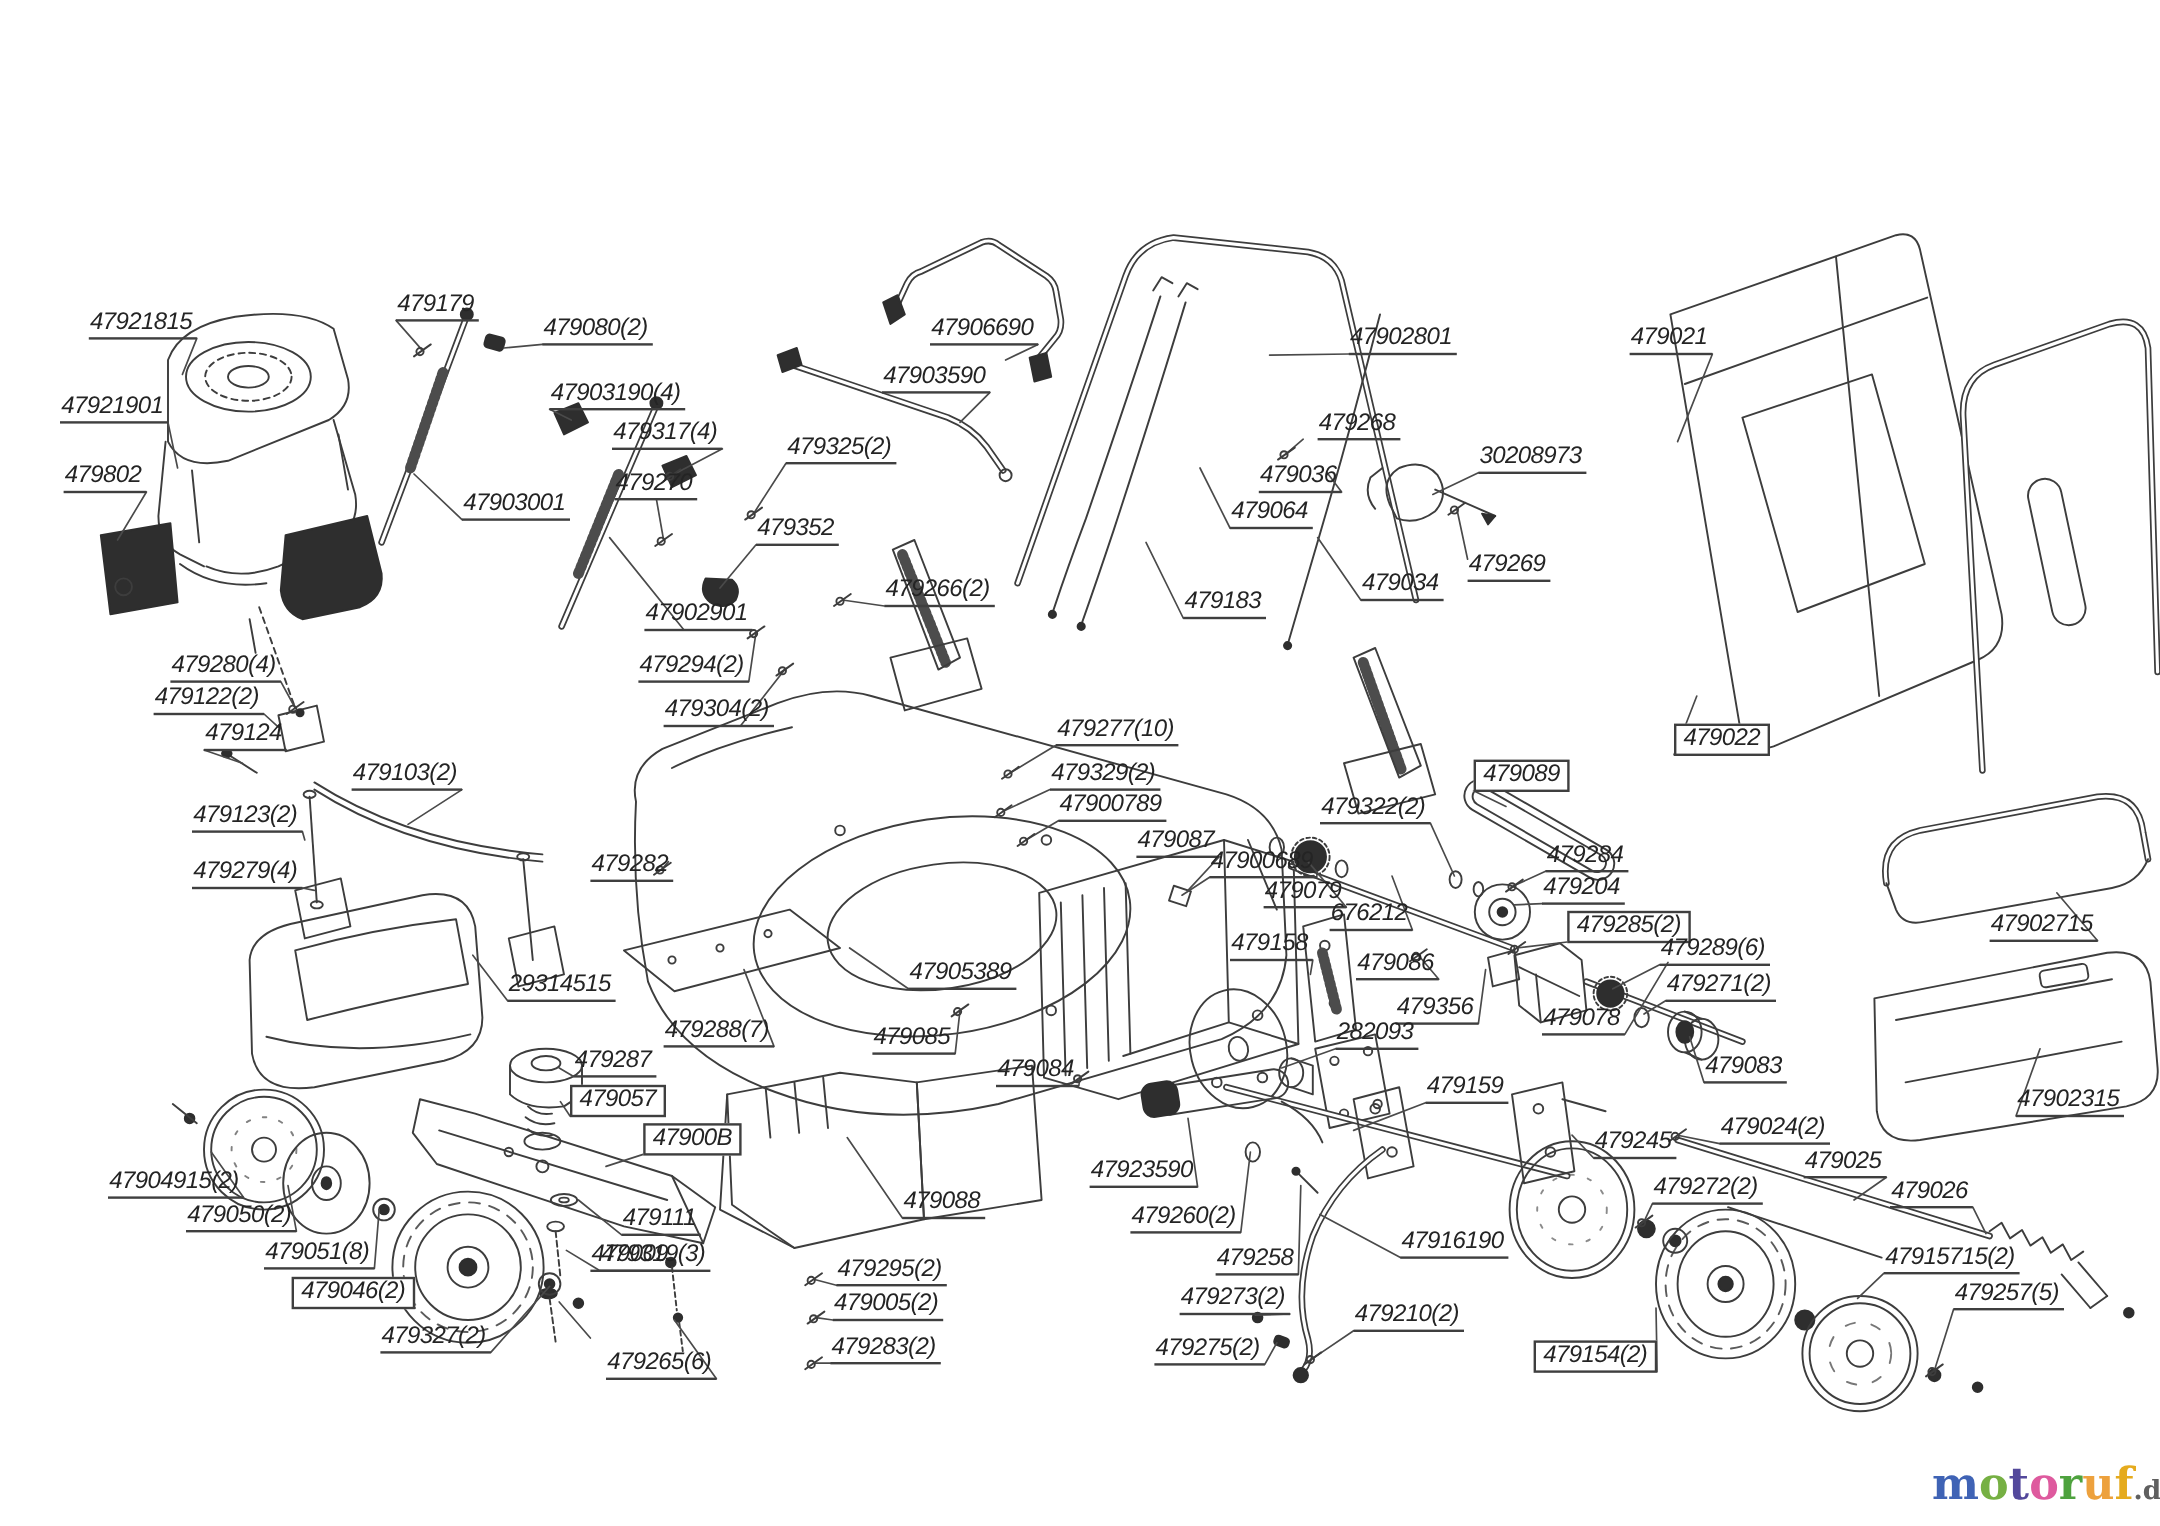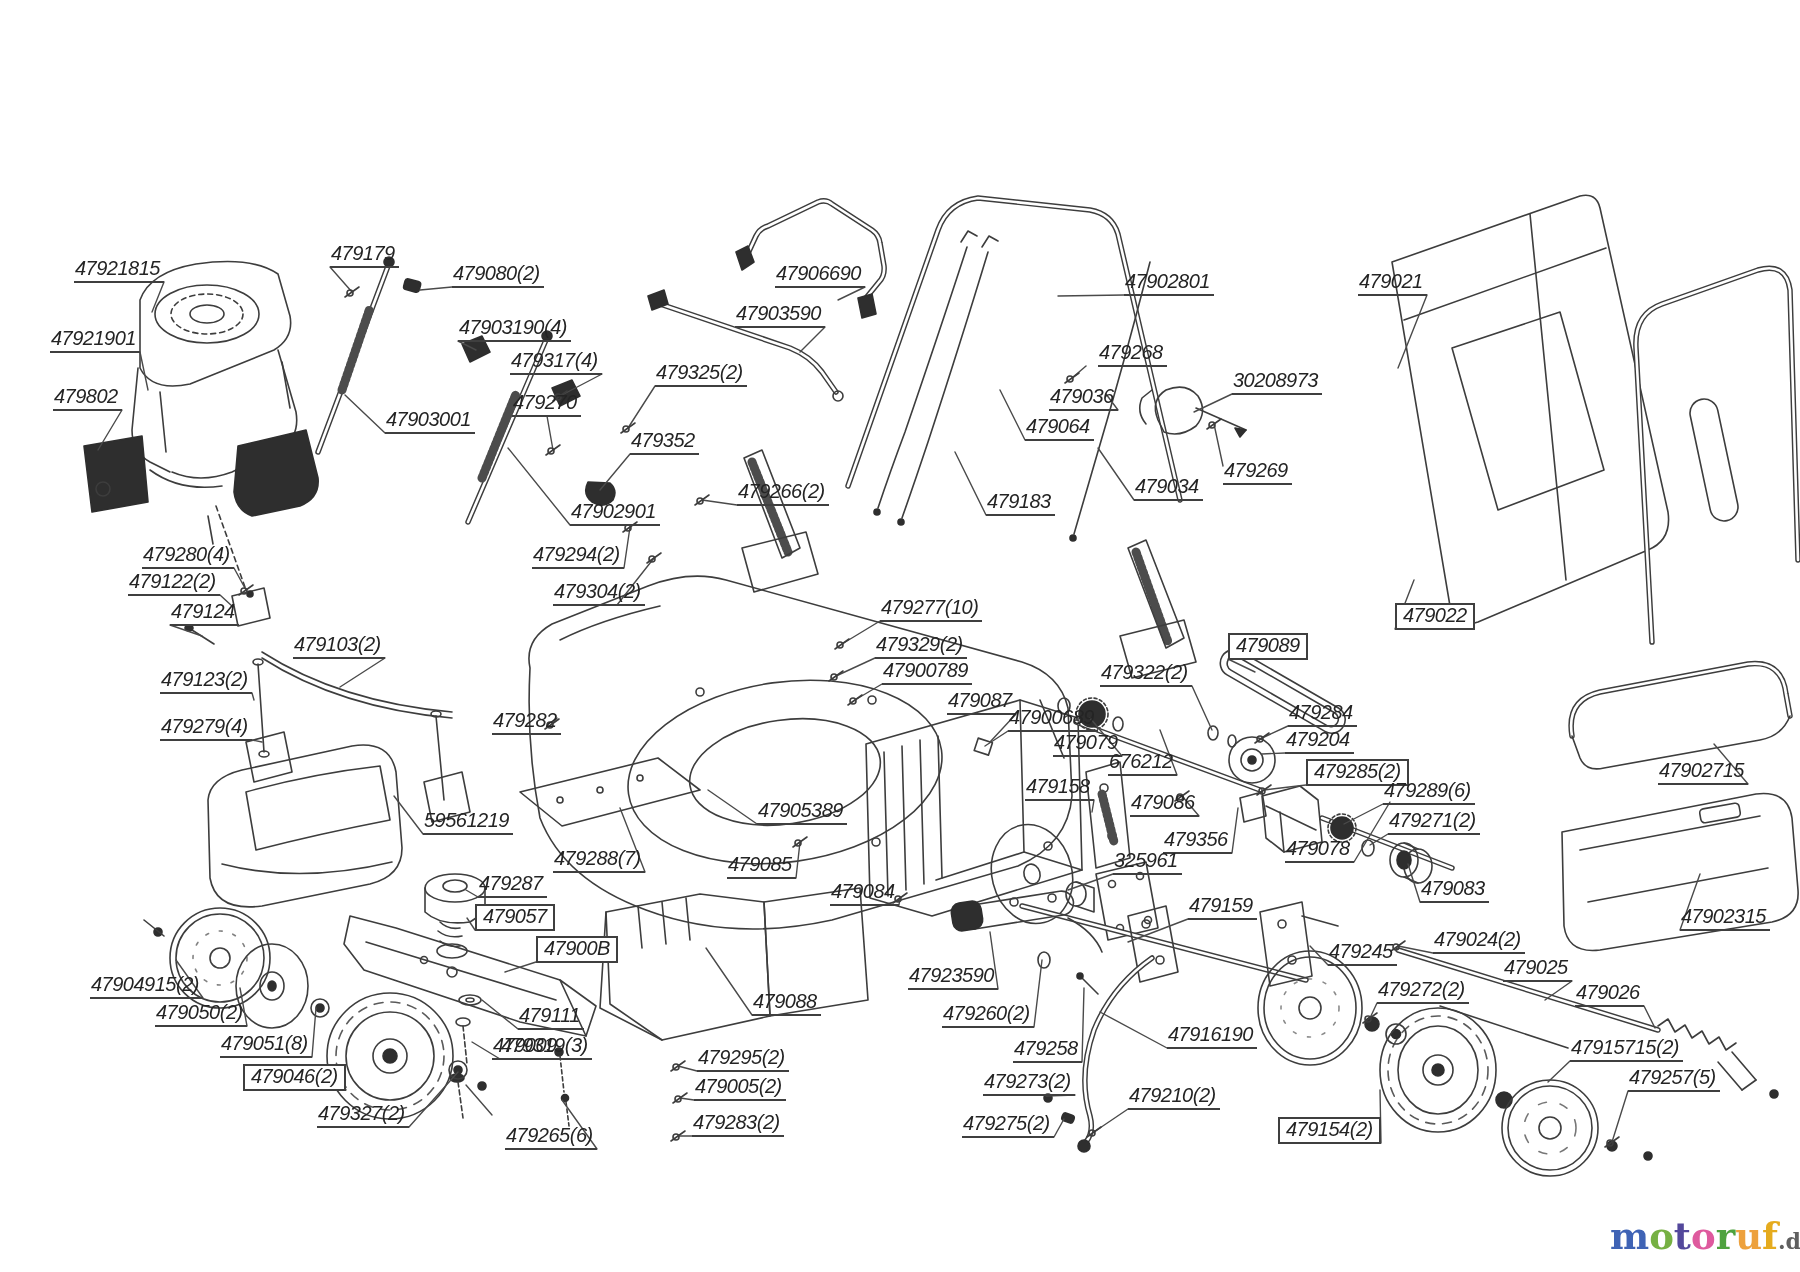--- a/index.html
+++ b/index.html
@@ -562,21 +562,21 @@
       <div class="part-label" style="left: 735px; top: 303px;">47903590</div>
       <div class="part-label" style="left: 1124px; top: 271px;">47902801</div>
       <div class="part-label" style="left: 1358px; top: 271px;">479021</div>
       <div class="part-label" style="left: 1086px; top: 342px; margin-left: 12px;">479268</div>
       <div class="part-label" style="left: 1049px; top: 386px;">479036</div>
       <div class="part-label" style="left: 1232px; top: 370px;">30208973</div>
       <div class="part-label" style="left: 1223px; top: 460px; text-align: right;">479269</div>
       <div class="part-label" style="left: 1025px; top: 416px;">479064</div>
       <div class="part-label" style="left: 1134px; top: 476px;">479034</div>
       <div class="part-label" style="left: 986px; top: 491px;">479183</div>
-      <div class="part-label" style="left: 570px; top: 501px; font-style: italic;">47902901</div>
+      <div class="part-label" style="left: 537px; top: 501px; font-style: italic;">47902901</div>
       <div class="part-label" style="left: 737px; top: 481px;">479266(2)</div>
       <div class="part-label" style="left: 532px; top: 544px;">479294(2)</div>
       <div class="part-label" style="left: 525px; top: 581px; margin-left: 28px;">479304(2)</div>
       <div class="part-label" style="left: 142px; top: 544px;">479280(4)</div>
       <div class="part-label" style="left: 128px; top: 571px;">479122(2)</div>
       <div class="part-label" style="left: 170px; top: 601px;">479124</div>
       <div class="part-label" style="left: 293px; top: 634px;">479103(2)</div>
       <div class="part-label" style="left: 160px; top: 669px;">479123(2)</div>
       <div class="part-label" style="left: 160px; top: 716px;">479279(4)</div>
       <div class="part-label" style="left: 880px; top: 597px;">479277(10)</div>
@@ -594,26 +594,26 @@
       <div class="part-label boxed" style="left: 1306px; top: 759px;">479285(2)</div>
       <div class="part-label" style="left: 1383px; top: 780px;">479289(6)</div>
       <div class="part-label" style="left: 1388px; top: 810px;">479271(2)</div>
       <div class="part-label" style="left: 1025px; top: 776px;">479158</div>
       <div class="part-label" style="left: 1130px; top: 792px;">479086</div>
       <div class="part-label" style="left: 1163px; top: 829px;">479356</div>
       <div class="part-label" style="left: 1285px; top: 838px;">479078</div>
       <div class="part-label" style="left: 1420px; top: 878px;">479083</div>
       <div class="part-label" style="left: 1658px; top: 760px;">47902715</div>
       <div class="part-label boxed" style="left: 1395px; top: 603px;">479022</div>
-      <div class="part-label" style="left: 423px; top: 810px;">59561219</div>
+      <div class="part-label" style="left: 423px; top: 810px;">29314515</div>
       <div class="part-label" style="left: 757px; top: 800px;">47905389</div>
       <div class="part-label" style="left: 553px; top: 848px;">479288(7)</div>
       <div class="part-label" style="left: 727px; top: 854px;">479085</div>
       <div class="part-label" style="left: 830px; top: 881px;">479084</div>
-      <div class="part-label" style="left: 1113px; top: 850px;">325961</div>
+      <div class="part-label" style="left: 1113px; top: 850px;">282093</div>
       <div class="part-label" style="left: 478px; top: 873px;">479287</div>
       <div class="part-label boxed" style="left: 475px; top: 904px;">479057</div>
       <div class="part-label boxed" style="left: 536px; top: 936px;">47900B</div>
       <div class="part-label" style="left: 752px; top: 991px;">479088</div>
       <div class="part-label" style="left: 1188px; top: 895px;">479159</div>
       <div class="part-label" style="left: 90px; top: 974px;">47904915(2)</div>
       <div class="part-label" style="left: 155px; top: 1002px;">479050(2)</div>
       <div class="part-label" style="left: 220px; top: 1033px;">479051(8)</div>
       <div class="part-label boxed" style="left: 243px; top: 1064px;">479046(2)</div>
       <div class="part-label" style="left: 317px; top: 1103px;">479327(2)</div>

